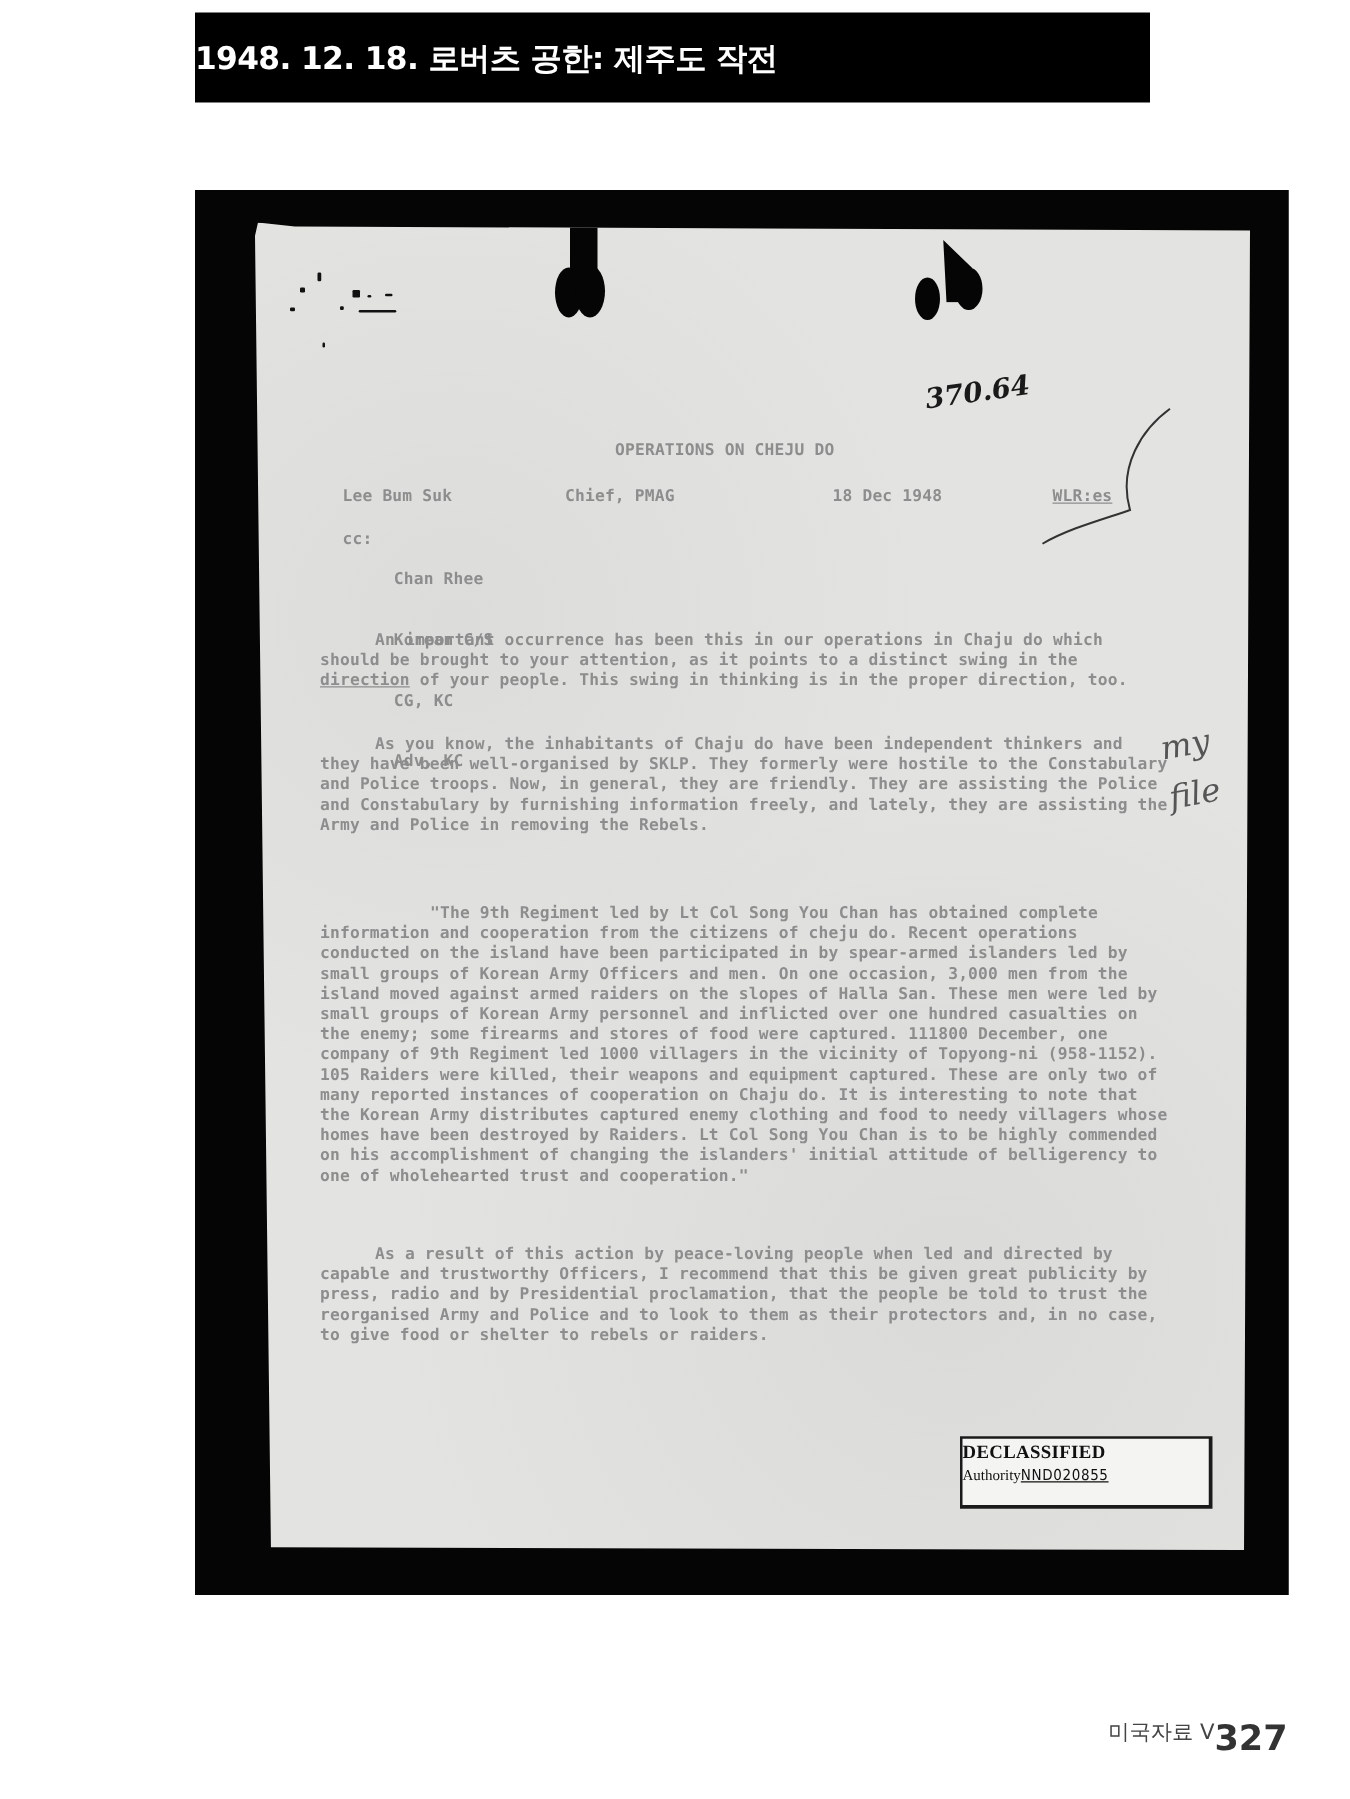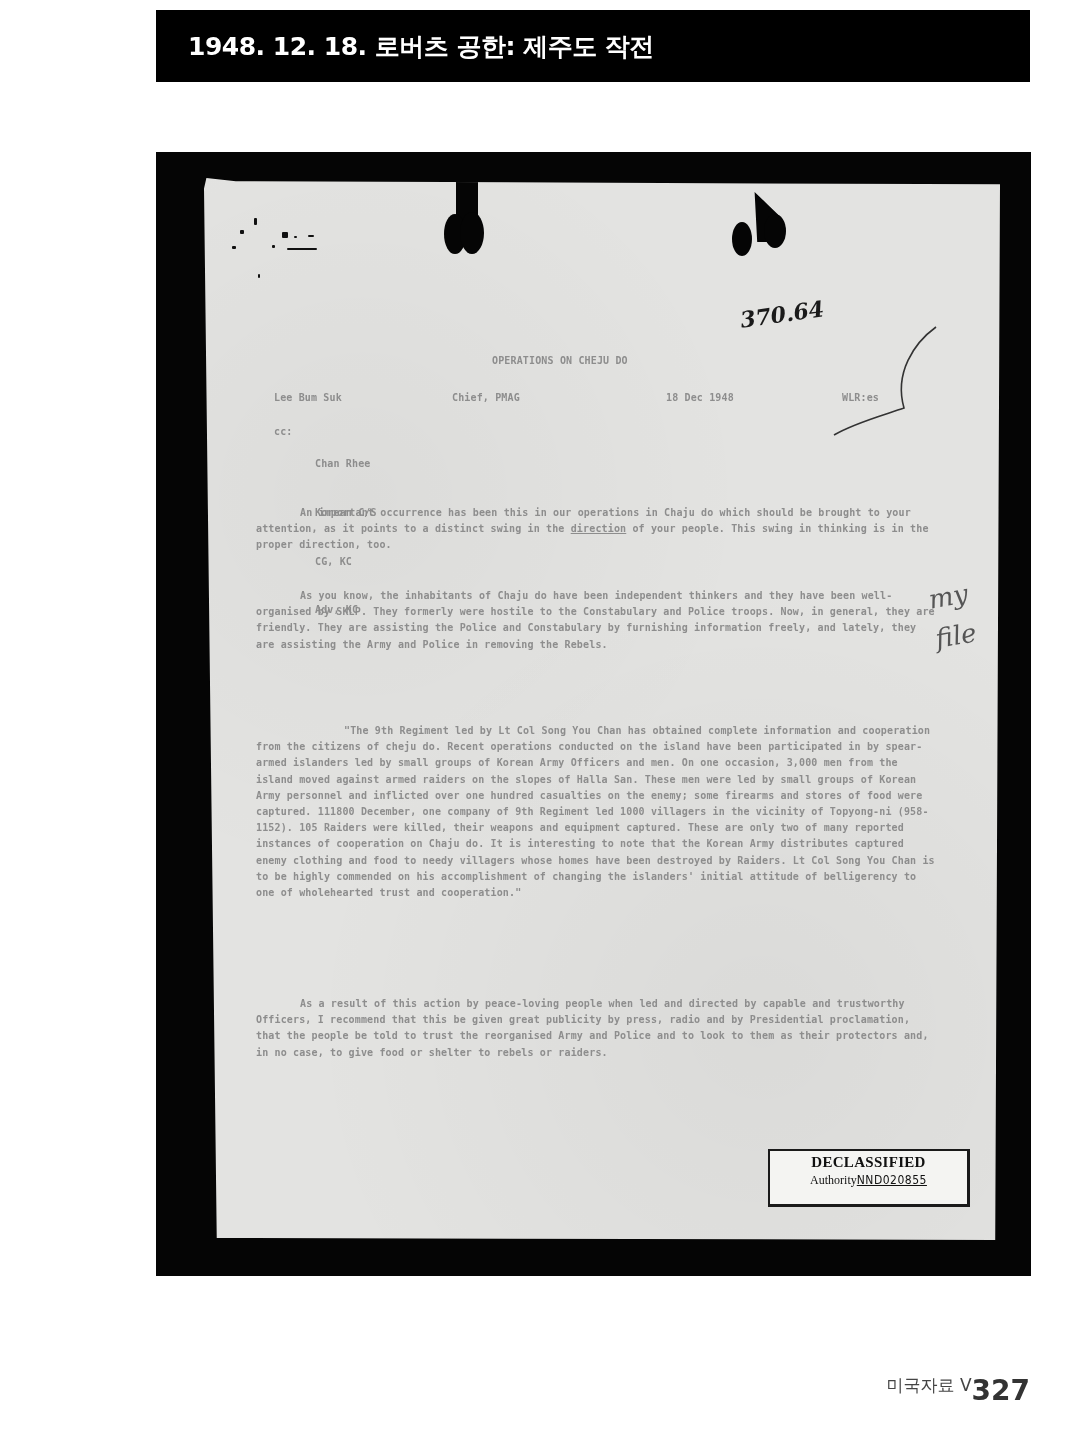--- a/index.html
+++ b/index.html
@@ -1,23 +1,22 @@
 <!DOCTYPE html>
 <html><head>
 <meta charset="utf-8">
 <style>
   html, body { margin: 0; padding: 0; }
   body {
     width: 1080px; height: 1439px; background: #ffffff; position: relative;
     font-family: "DejaVu Sans", sans-serif; overflow: hidden;
   }
   .title-bar {
-    position: absolute; left: 156px; top: 10px; width: 874px; height: 72px;
+    position: absolute; left: 156px; top: 10px; width: 764px; height: 72px;
     background: #000000; display: flex; align-items: center; box-sizing: border-box;
-    padding-left: 32px;
   }
   .title-text {
     color: #ffffff; font-family: "DejaVu Sans", sans-serif; font-size: 25px;
     font-weight: bold; letter-spacing: -0.5px;
   }
   .scan-frame {
     position: absolute; left: 156px; top: 152px; width: 875px; height: 1124px;
     background: #050505;
   }
   .paper {
@@ -32,28 +31,28 @@
     position: absolute; background: #050505; border-radius: 50%;
   }
   .tear {
     position: absolute; background: #050505;
   }
   .specks { position: absolute; left: 28px; top: 40px; width: 90px; height: 50px; }
   .speck { position: absolute; background: #111; border-radius: 1px; }
 
   .typed {
     font-family: "DejaVu Sans Mono", monospace; color: #8d8d8d; font-weight: bold;
-    font-size: 10px; line-height: 16.2px; position: absolute; white-space: pre;
+    font-size: 13px; line-height: 16.2px; position: absolute; white-space: pre;
     letter-spacing: 0.15px; filter: blur(0.35px);
   }
   .doc-title { left: 288px; top: 175px; }
   .from-name { left: 70px; top: 212px; }
   .from-title { left: 248px; top: 212px; }
   .from-date { left: 462px; top: 212px; }
-  .ref-code { left: 638px; top: 212px; }
+  .ref-code { left: 638px; top: 212px; text-decoration: underline; }
   .cc-label { left: 70px; top: 246px; }
   .cc-list { left: 111px; top: 246px; }
   .cc-list div { white-space: pre; }
   .para { left: 52px; width: 680px; white-space: normal; text-align: left; }
   .para p { margin: 0; }
   .indent { text-indent: 44px; }
   .indent-q { text-indent: 88px; }
   .p1 { top: 327px; }
   .p2 { top: 410px; }
   .p3 { top: 510px; }
@@ -64,21 +63,21 @@
   .hand {
     position: absolute; font-family: "DejaVu Serif", serif; color: #1a1a1a;
     font-style: italic;
   }
   .file-number { left: 536px; top: 123px; font-size: 22px; font-weight: bold; transform: rotate(-8deg); }
   .margin-note { left: 728px; top: 398px; font-size: 26px; color: #555; line-height: 40px; transform: rotate(-10deg); }
 
   .declass {
     position: absolute; left: 564px; top: 971px; width: 202px; height: 58px;
     background: #f4f4f2; border: 2px solid #1a1a1a; border-right-width: 3px;
-    border-bottom-width: 3px; box-sizing: border-box; text-align: center;
+    border-bottom-width: 3px; box-sizing: border-box; text-align: left;
     font-family: "Liberation Serif", serif; color: #111;
   }
   .declass-title { font-weight: bold; font-size: 15px; margin-top: 3px; letter-spacing: 0.3px; }
   .declass-auth { font-size: 12px; margin-top: 2px; }
   .declass-auth .num { font-family: "DejaVu Sans", sans-serif; font-size: 12px; text-decoration: underline; letter-spacing: 0.5px; font-stretch: condensed; }
 
   .footer {
     position: absolute; right: 50px; top: 1374px; display: flex; align-items: flex-start;
     color: #333;
   }

